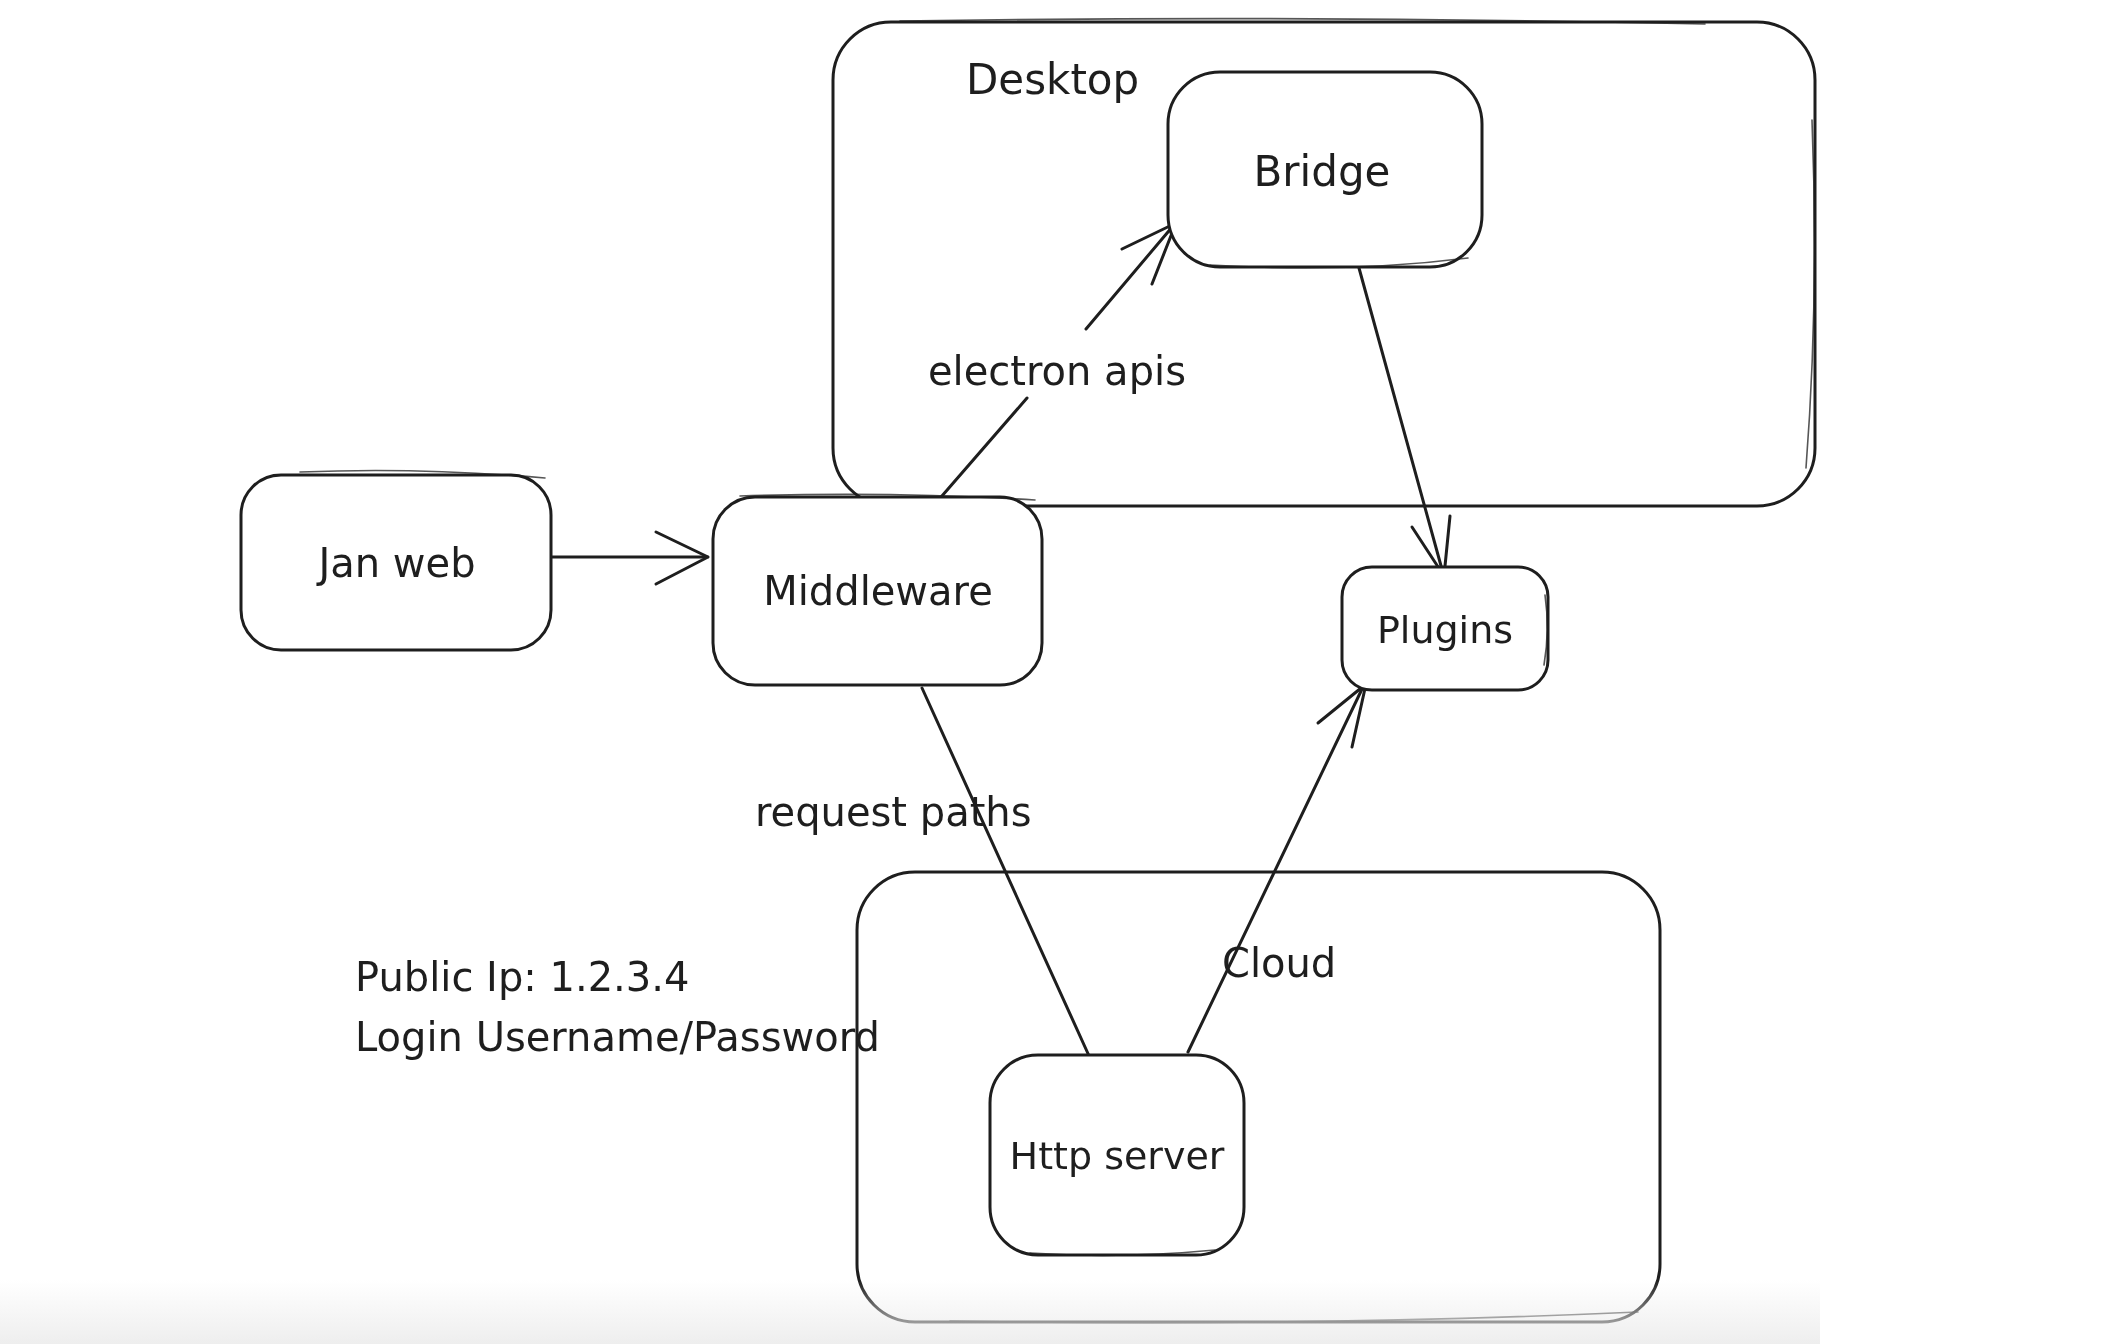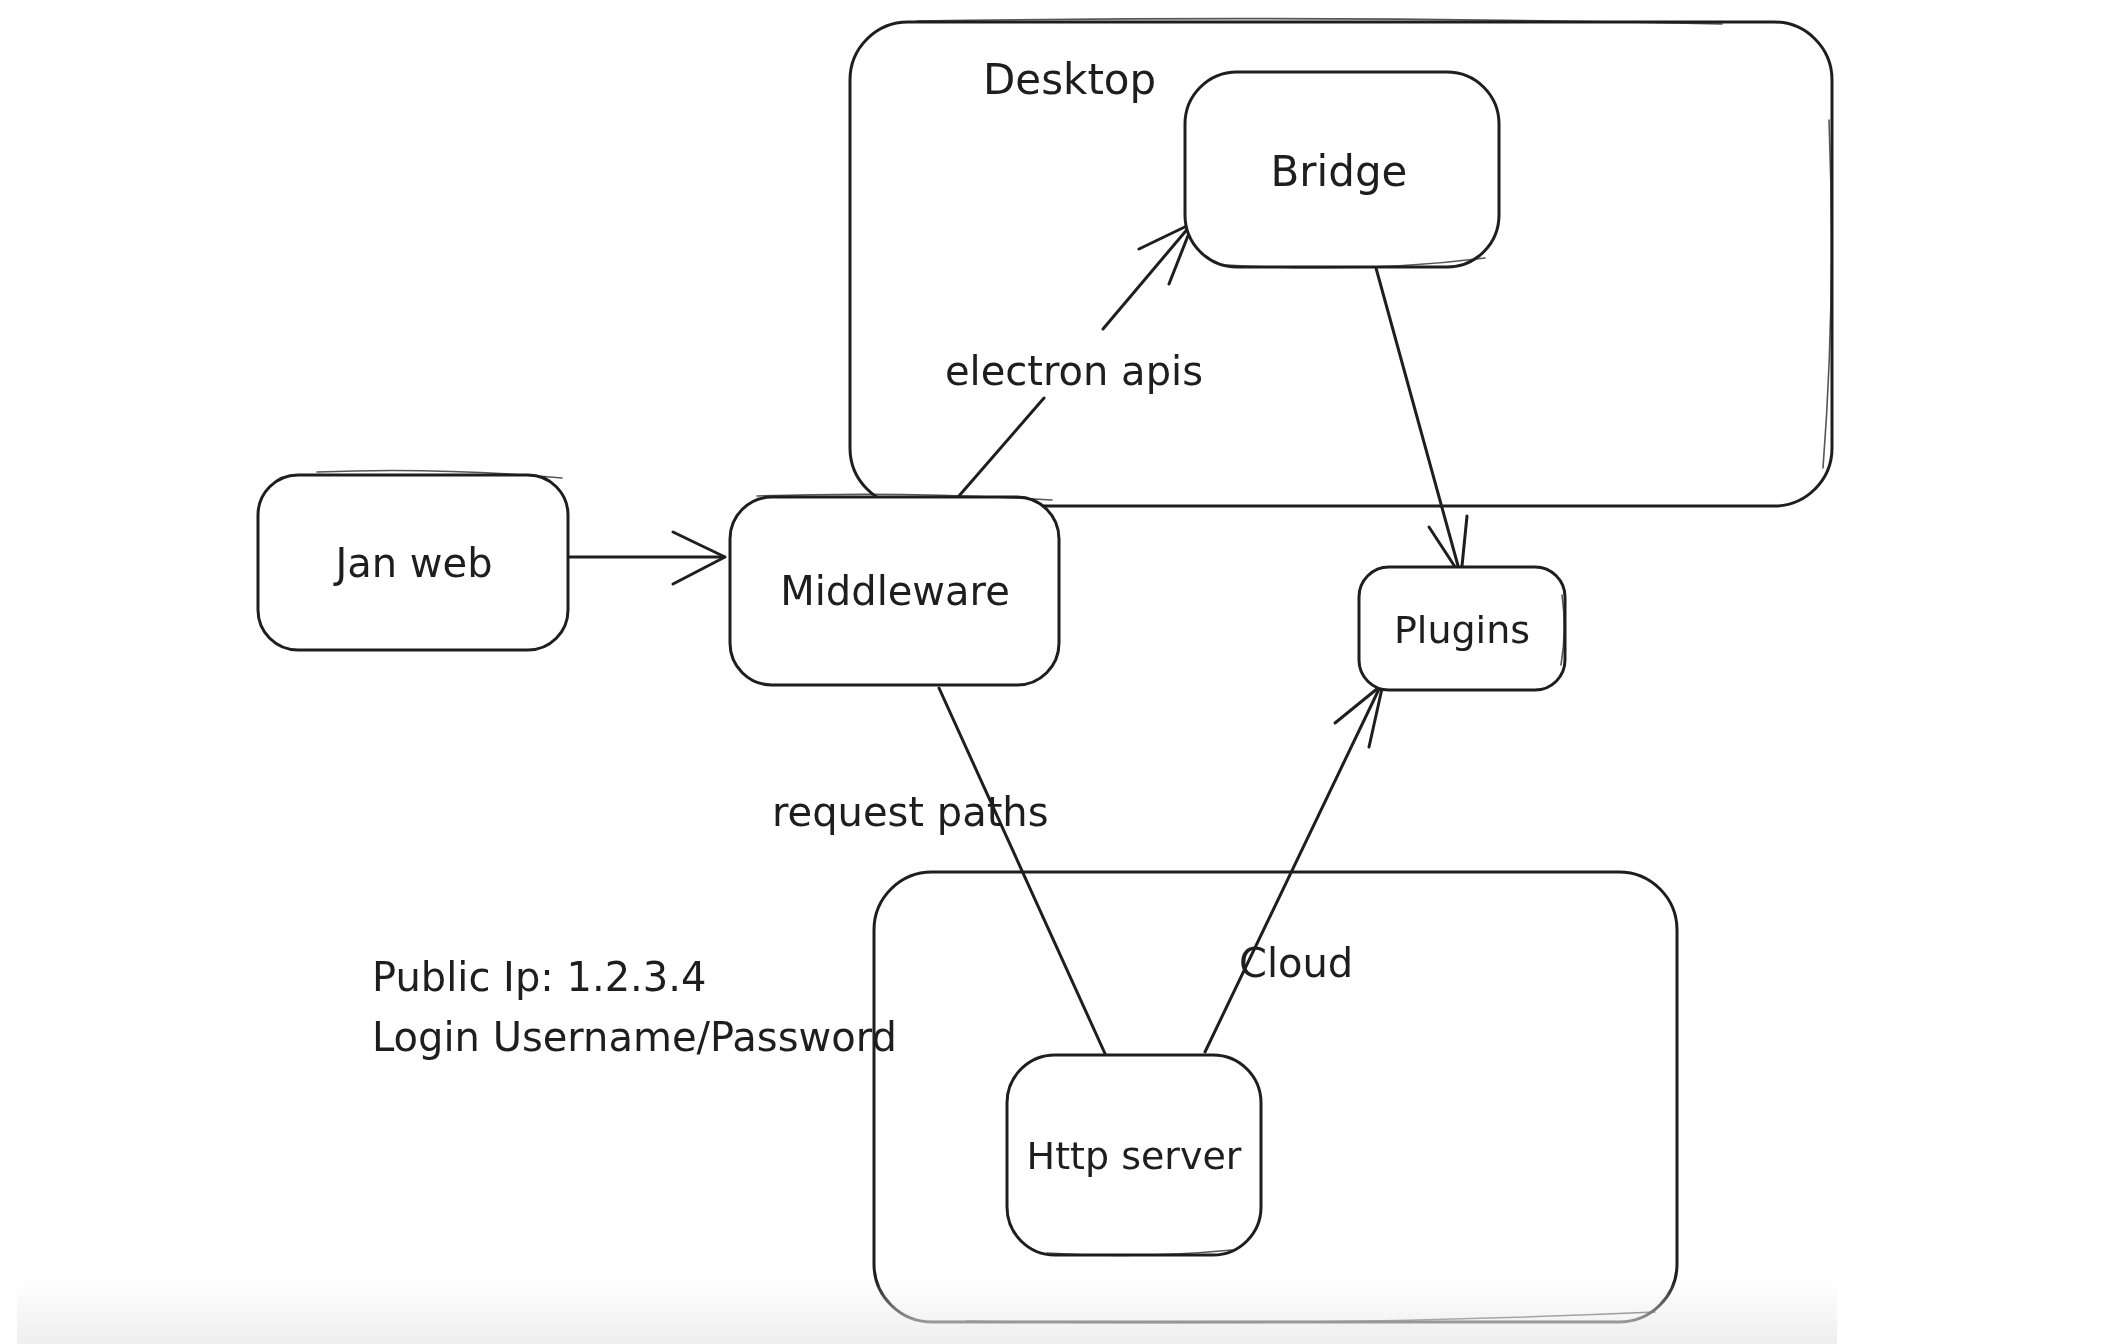--- a/index.html
+++ b/index.html
@@ -8,21 +8,20 @@
     width: 2124px;
     height: 1344px;
     background: #ffffff;
     overflow: hidden;
   }
   .canvas {
     position: relative;
     width: 1820px;
     height: 1344px;
     background: #ffffff;
-    margin-left: 17px;
   }
   svg { position: absolute; left: 0; top: 0; display: block; }
   .shape {
     fill: #ffffff;
     stroke: #1e1e1e;
     stroke-width: 3;
   }
   .edge {
     fill: none;
     stroke: #1e1e1e;

